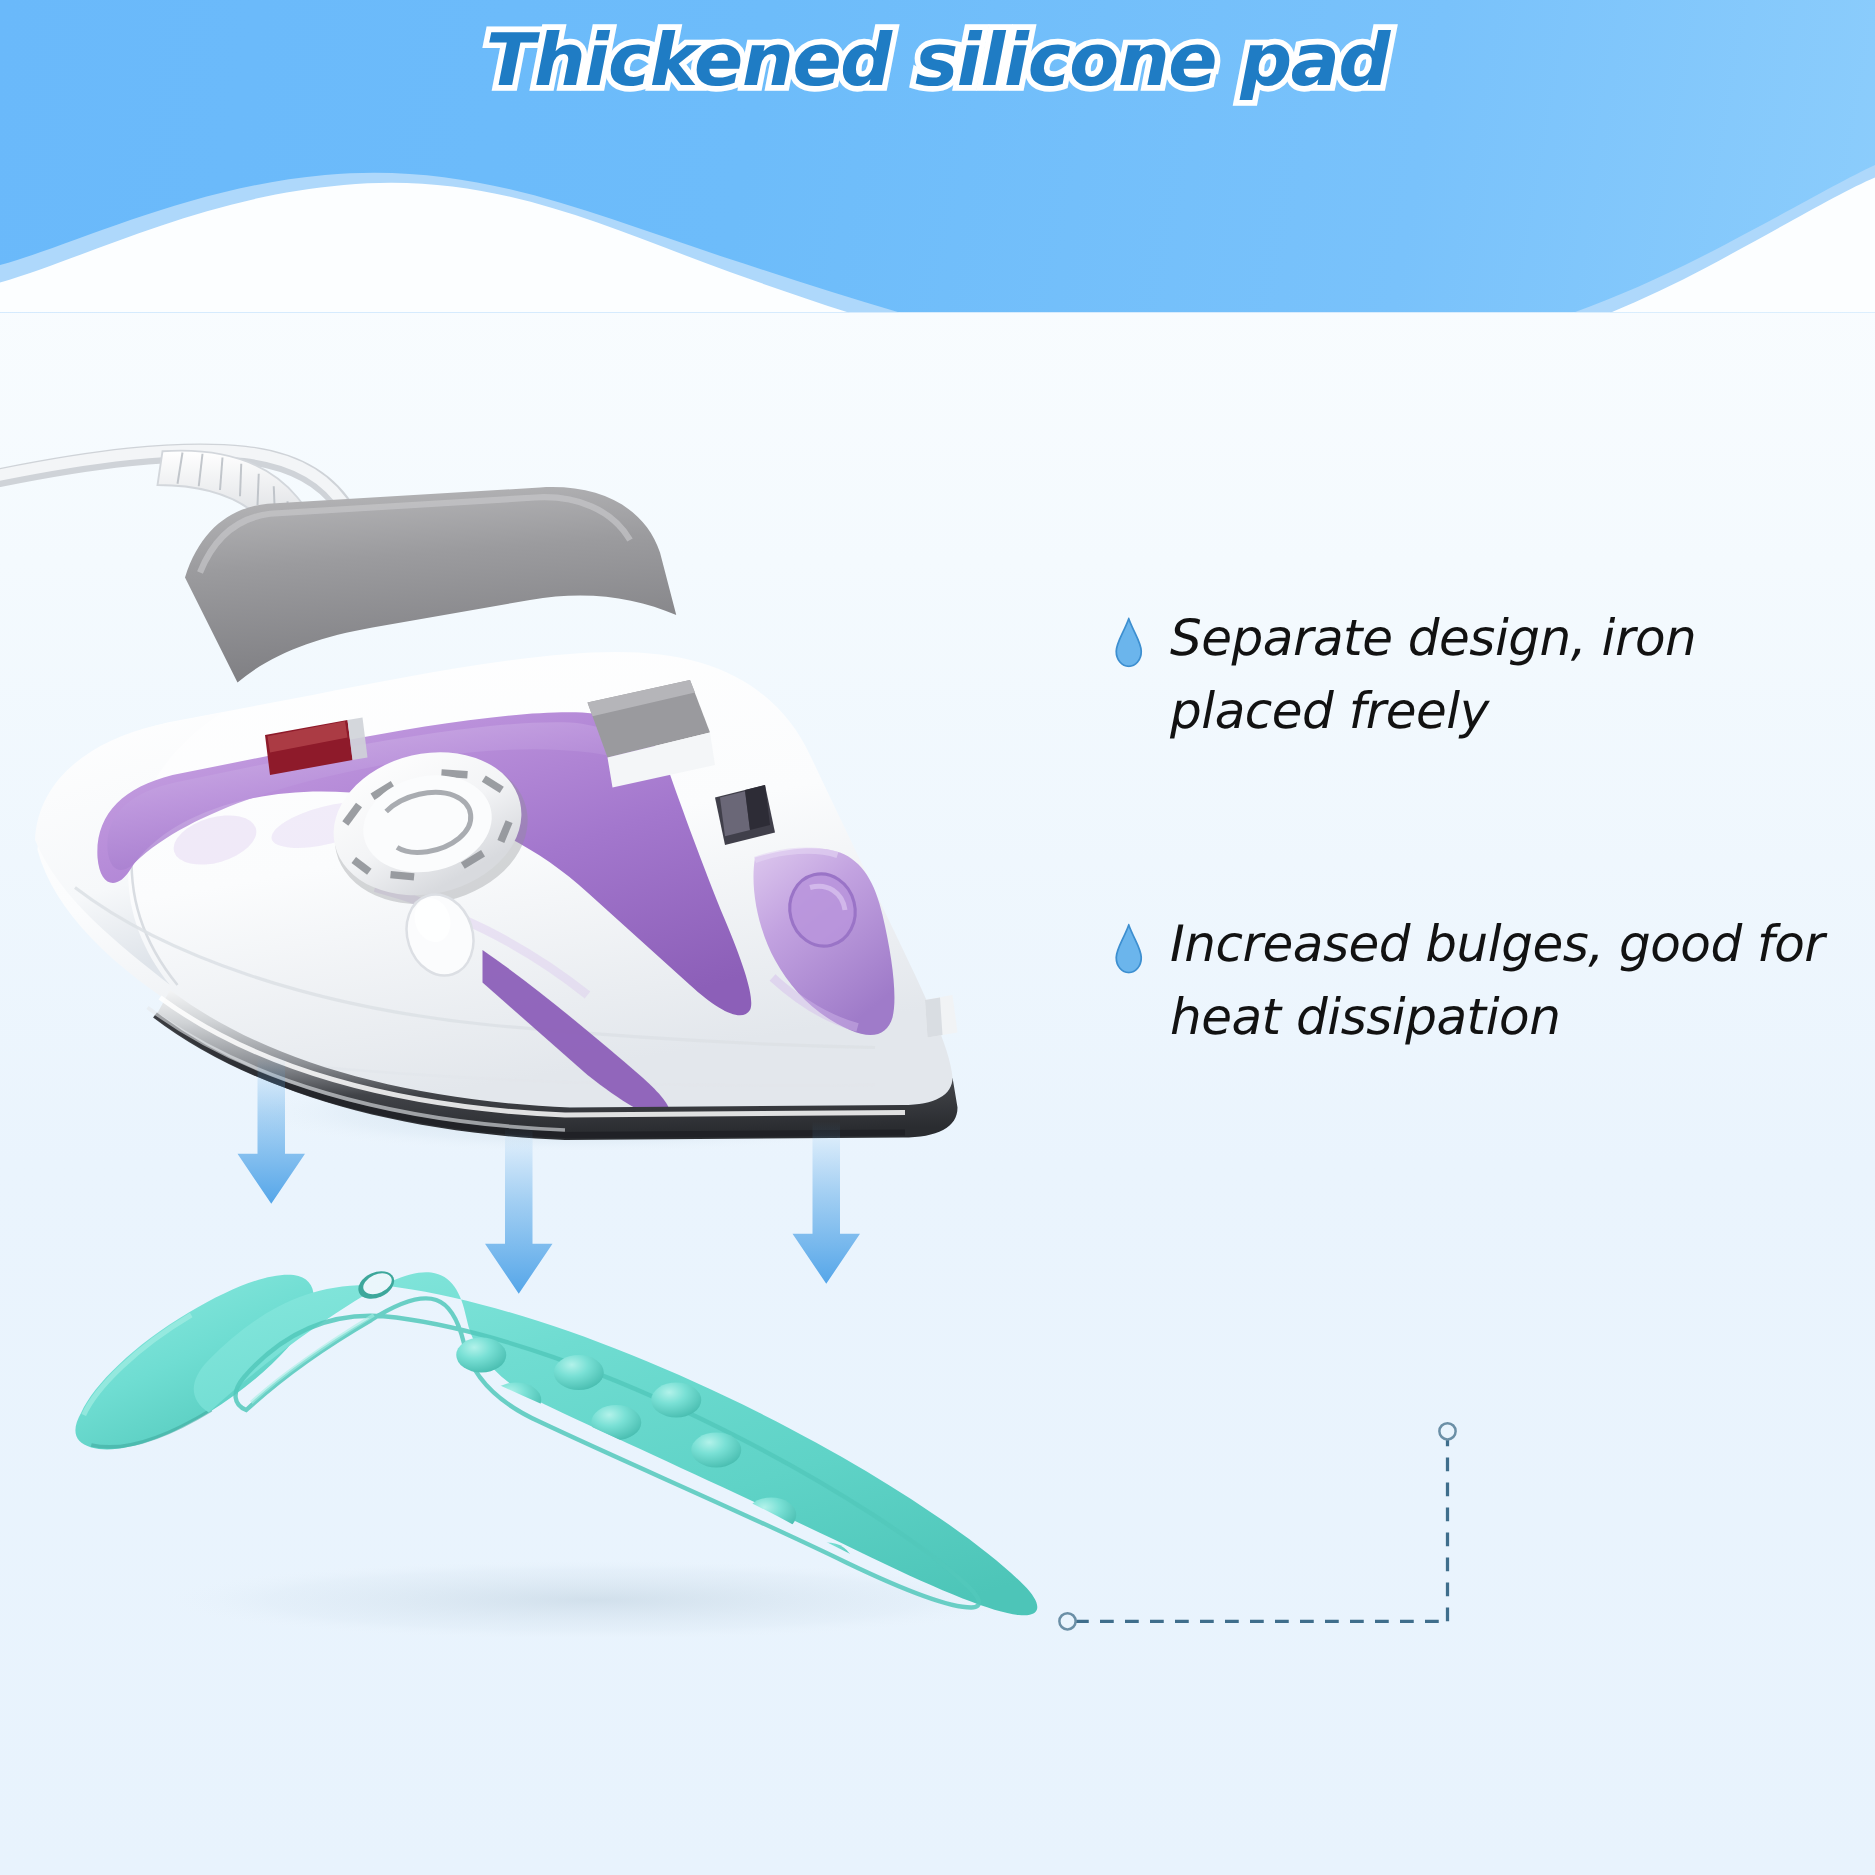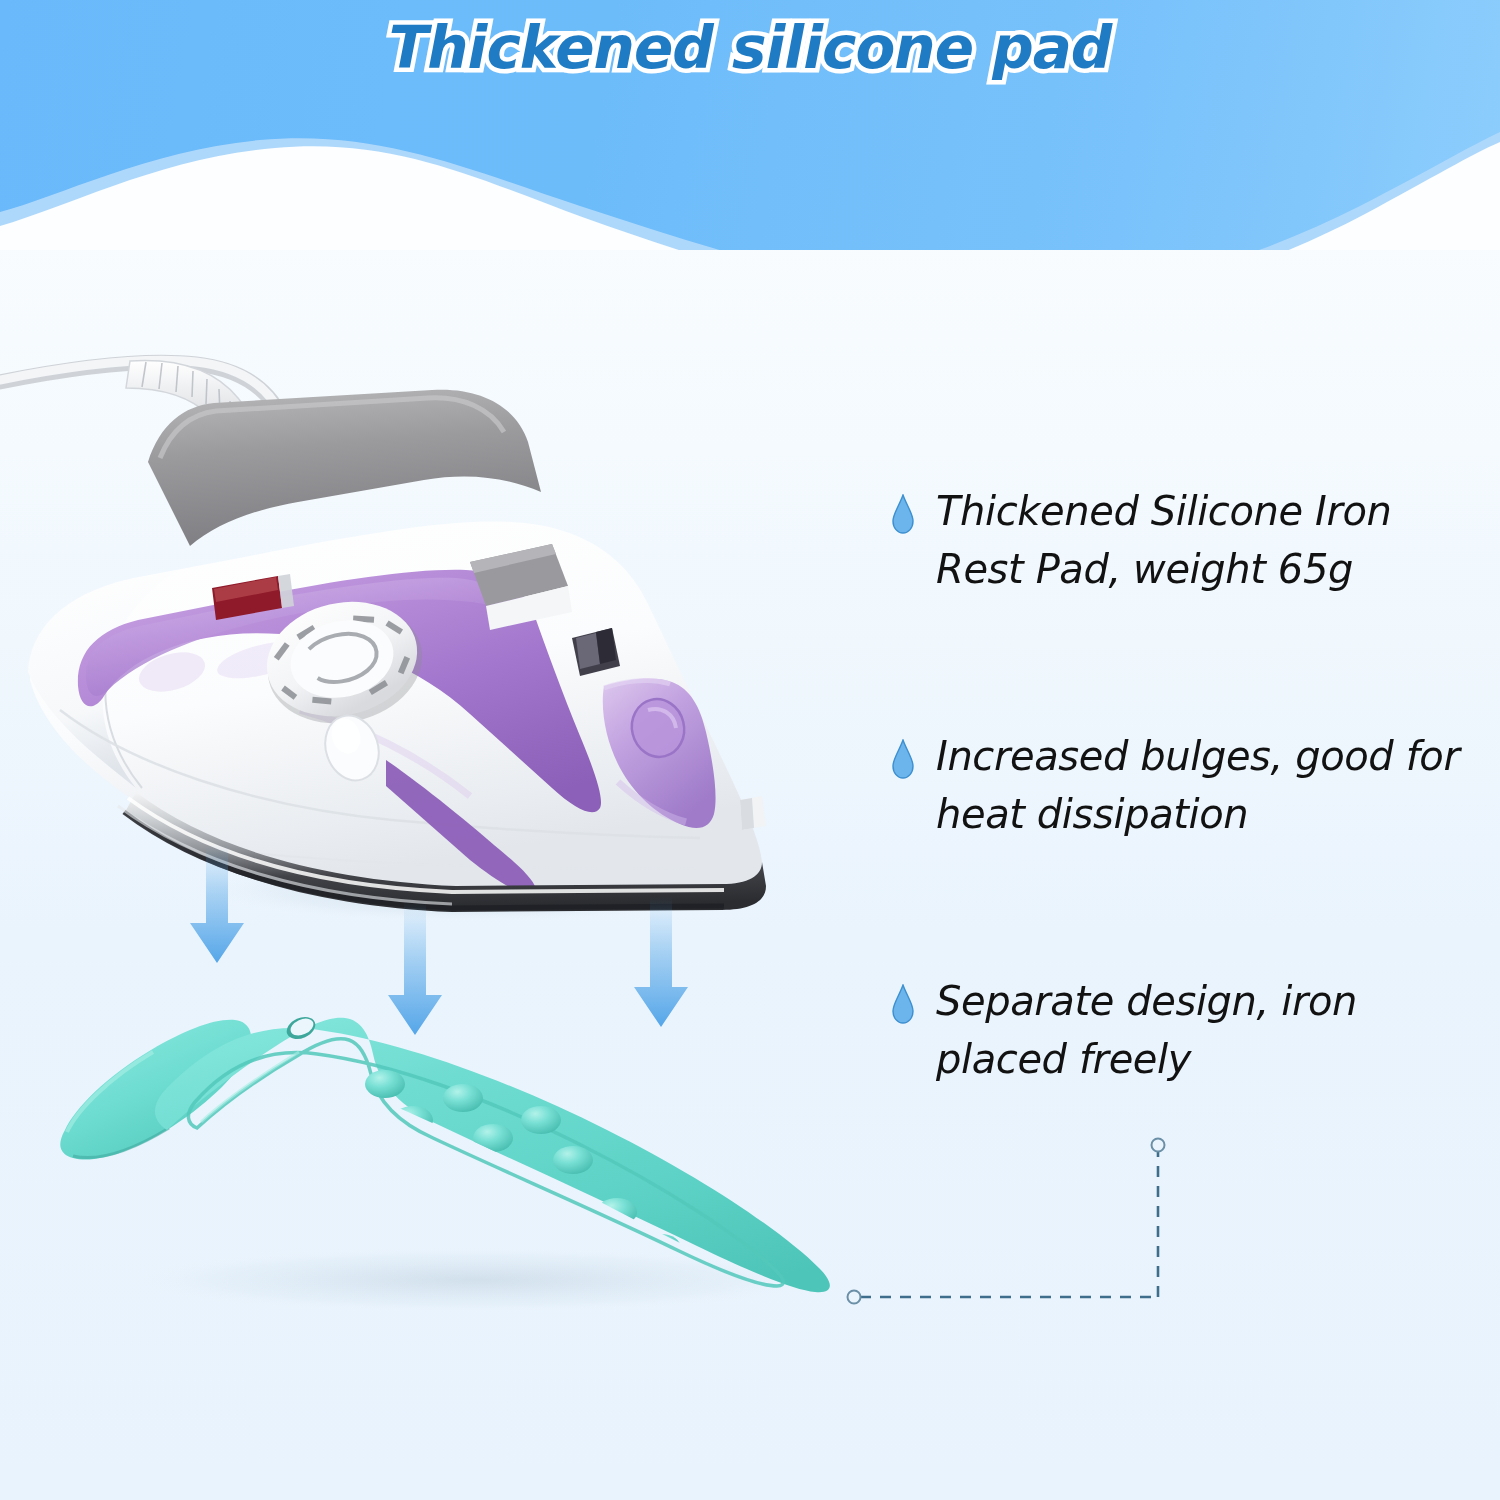--- a/index.html
+++ b/index.html
@@ -494,36 +494,30 @@
     <g stroke="#3f6e8c" stroke-width="2.6" fill="none" stroke-dasharray="11 9">
       <path d="M40,167 L338,167"></path>
       <path d="M338,167 L338,22"></path>
     </g>
     <circle cx="34" cy="167" r="6.5" fill="#e9f4fd" stroke="#6b8fa6" stroke-width="2"></circle>
     <circle cx="338" cy="15" r="6.5" fill="#e9f4fd" stroke="#6b8fa6" stroke-width="2"></circle>
   </svg>
 
   <div class="features">
 
+
     <div class="feature">
       <svg class="drop-icon" viewBox="0 0 22 40">
         <path d="M11,1 C15,12 21,20 21,27 C21,34 16.5,39 11,39 C5.5,39 1,34 1,27 C1,20 7,12 11,1 Z" fill="#6bb5ec" stroke="#3d8fd0" stroke-width="1.4"></path>
       </svg>
-      <div class="feature-text">Thickened Silicone Iron Rest Pad, weight 65g</div>
+      <div class="feature-text">Separate design, iron placed freely</div>
     </div>
 
     <div class="feature">
       <svg class="drop-icon" viewBox="0 0 22 40">
         <path d="M11,1 C15,12 21,20 21,27 C21,34 16.5,39 11,39 C5.5,39 1,34 1,27 C1,20 7,12 11,1 Z" fill="#6bb5ec" stroke="#3d8fd0" stroke-width="1.4"></path>
       </svg>
       <div class="feature-text">Increased bulges, good for heat dissipation</div>
     </div>
 
-    <div class="feature">
-      <svg class="drop-icon" viewBox="0 0 22 40">
-        <path d="M11,1 C15,12 21,20 21,27 C21,34 16.5,39 11,39 C5.5,39 1,34 1,27 C1,20 7,12 11,1 Z" fill="#6bb5ec" stroke="#3d8fd0" stroke-width="1.4"></path>
-      </svg>
-      <div class="feature-text">Separate design, iron placed freely</div>
-    </div>
-
   </div>
 
 </div>
 
 </body></html>

